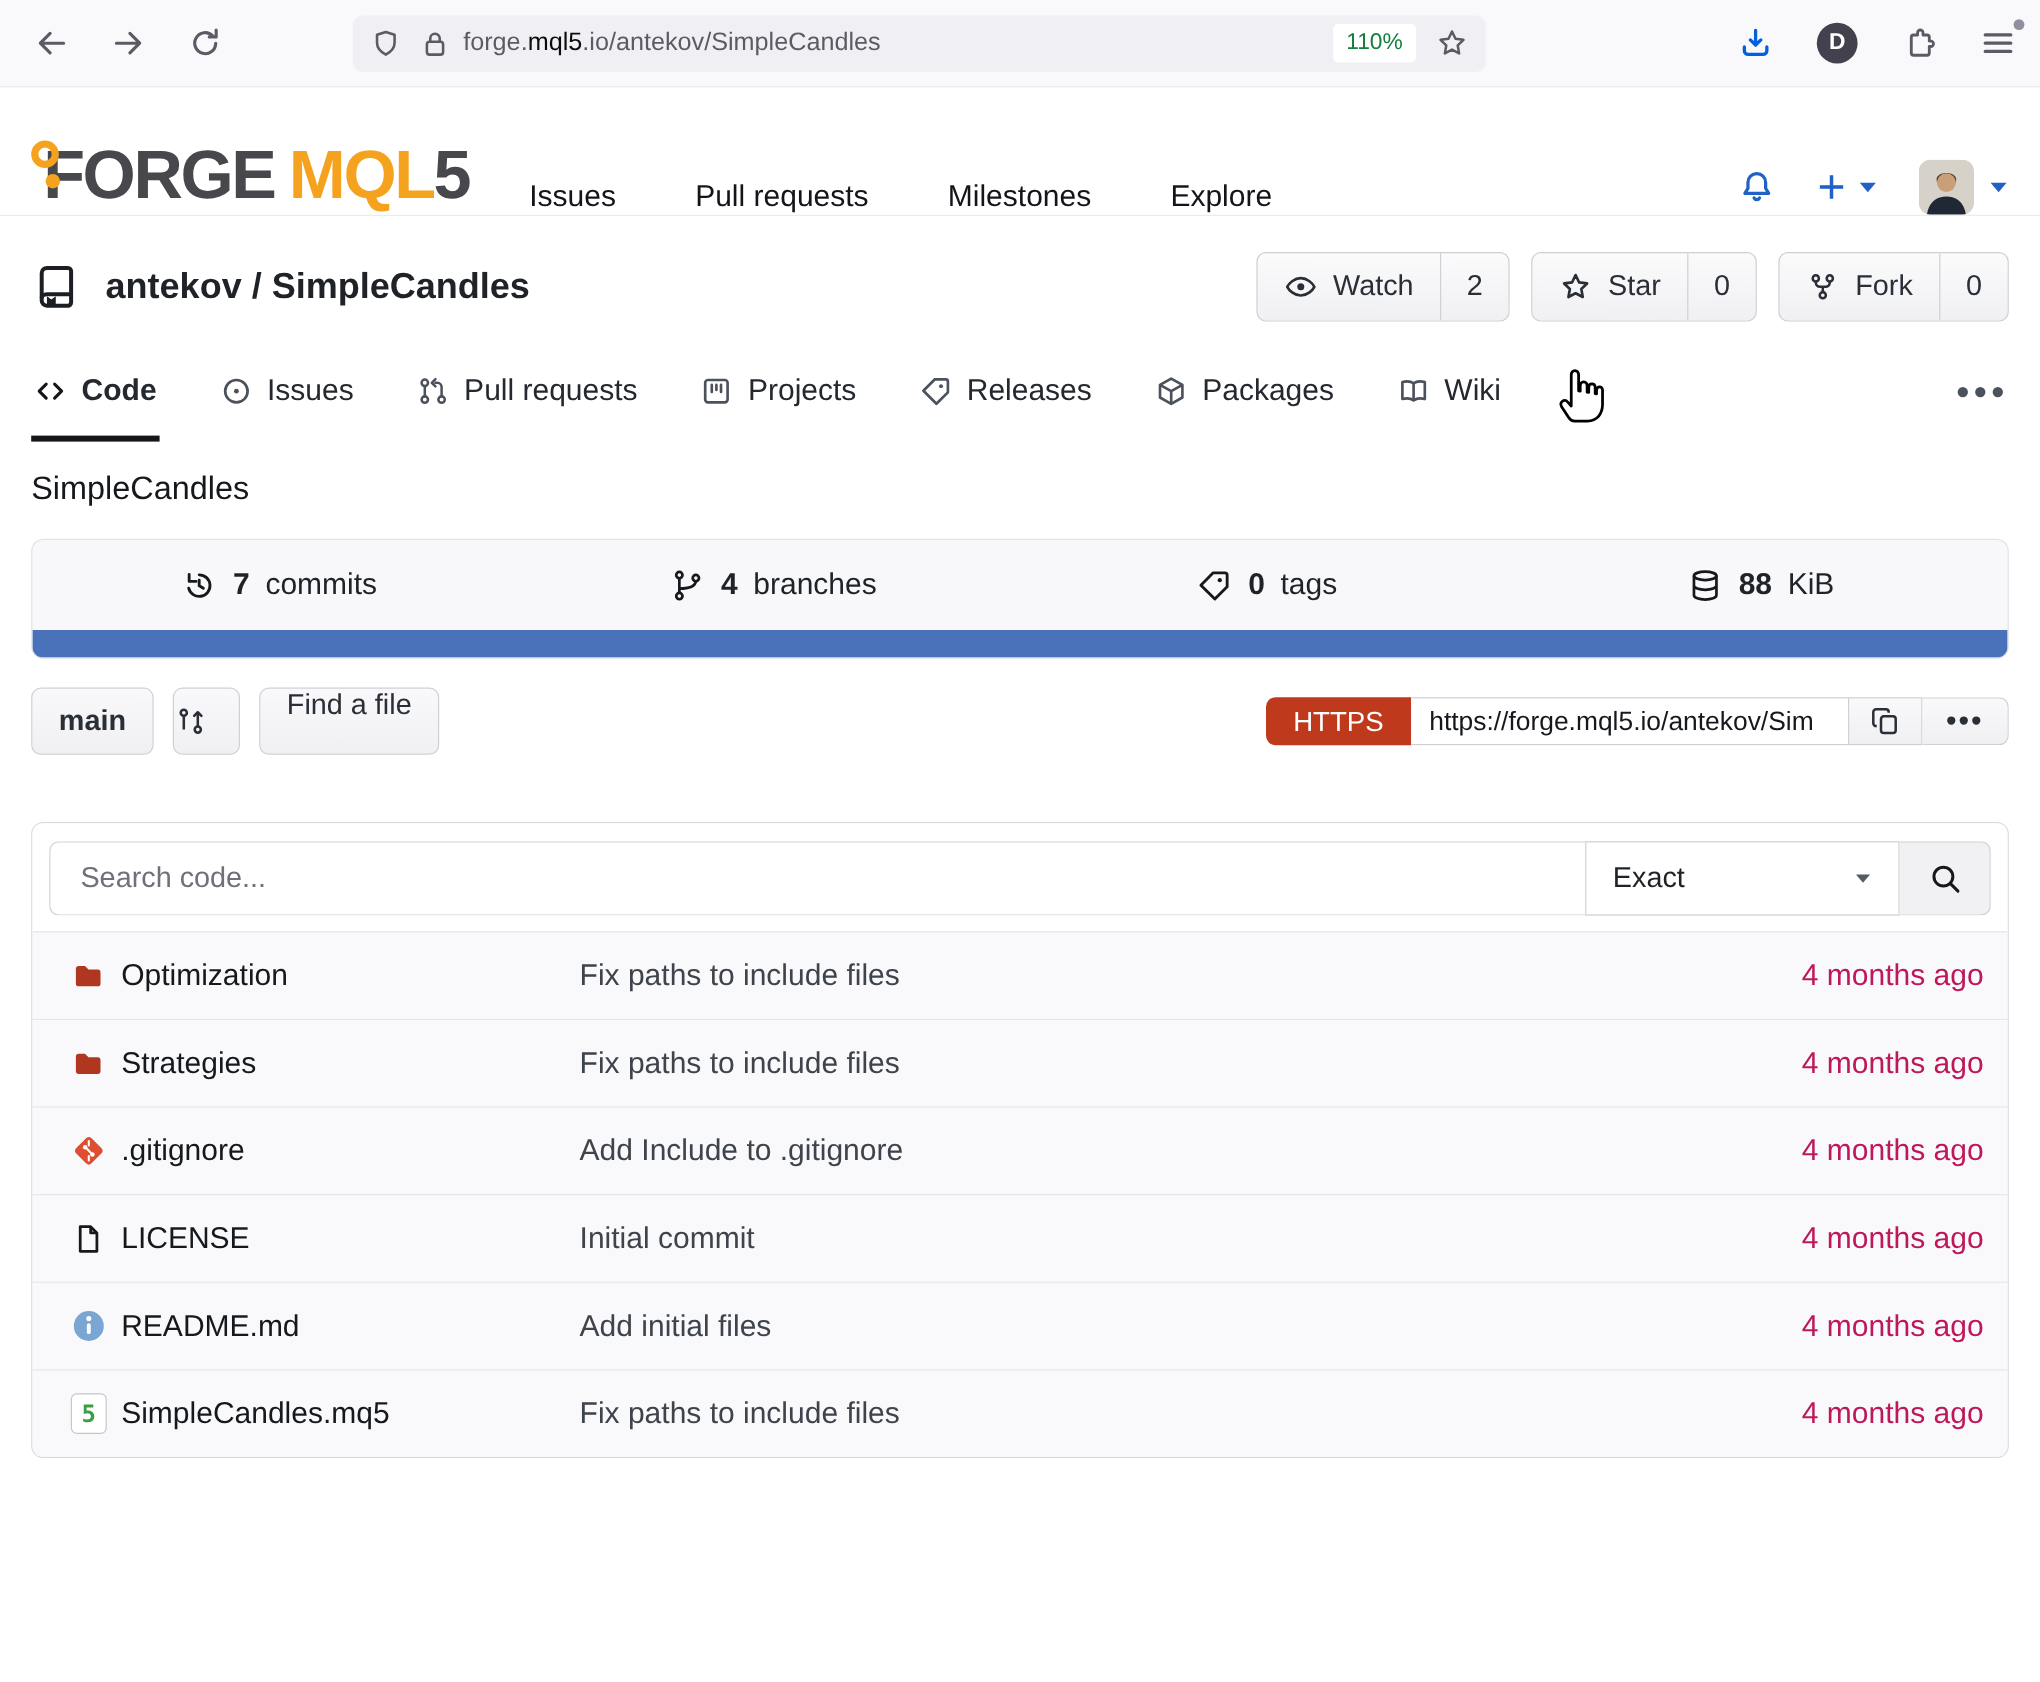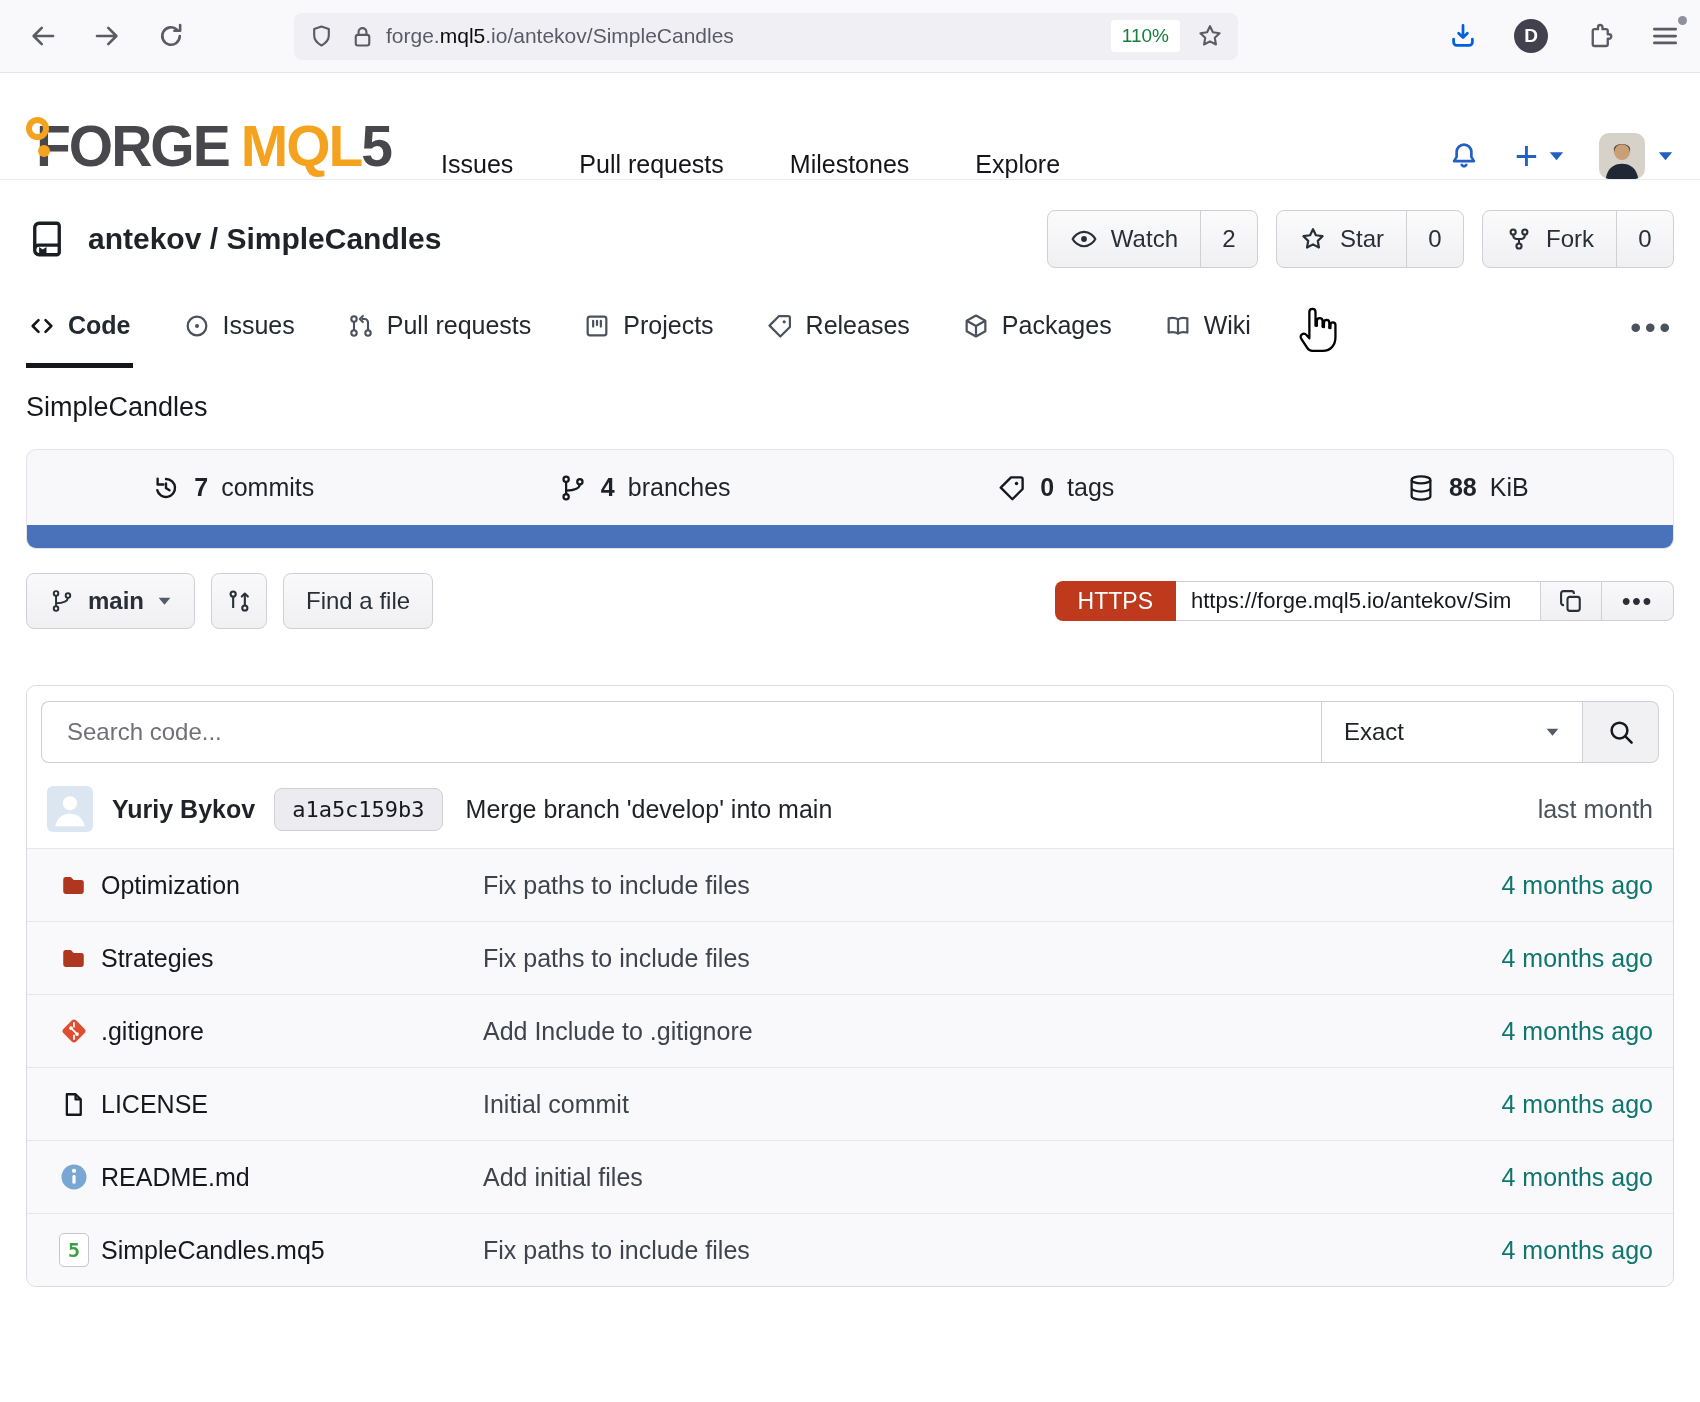--- a/index.html
+++ b/index.html
@@ -76,23 +76,23 @@
   .stats-card { margin: 0 26px; border: 1px solid #e3e3e8; border-radius: 10px; overflow: hidden;
                 background: #f8f8fa; }
   .stats-row { display: flex; height: 75px; align-items: center; }
   .stat { flex: 1; display: flex; align-items: center; justify-content: center; gap: 13px;
           font-size: 25px; cursor: pointer; }
   .stat-value { font-weight: 700; }
   .lang-bar { height: 23px; background: #4a72ba; cursor: pointer; }
 
   
   .branch-row { margin: 24px 26px 0; display: flex; align-items: center; gap: 16px; }
-  .btn { display: flex; align-items: center; gap: 13px; height: 56px; padding: 0 22px;
+  .btn { display: flex; align-items: flex-start; gap: 13px; height: 56px; padding: 0 22px;
          background: linear-gradient(#f9f9fb, #f0f0f3); border: 1px solid #cfcfd6; border-radius: 8px;
-         font-size: 24px; color: #2a2f37; cursor: pointer; }
+         font-size: 24px; color: #2a2f37; cursor: pointer; flex-direction: column; }
   .btn .b-bold { font-weight: 700; }
   .icon-btn { width: 56px; padding: 0; justify-content: center; }
   .clone-group { margin-left: auto; display: flex; height: 40px; }
   .https-btn { background: #bf3a1d; color: #fff; font-size: 23px; padding: 0 23px;
                border-radius: 8px 0 0 8px; display: flex; align-items: center; cursor: pointer; }
   .clone-input { width: 364px; border: 1px solid #cfcfd6; border-left: none; border-right: none;
                  font-size: 22px; padding: 0 15px; color: #15181d; font-family: inherit; background: #fff; outline: none; }
   .copy-btn { width: 62px; border: 1px solid #cfcfd6; background: linear-gradient(#f9f9fb, #f0f0f3);
               display: flex; align-items: center; justify-content: center; cursor: pointer; }
   .clone-more { width: 72px; border: 1px solid #cfcfd6; border-left: none; border-radius: 0 8px 8px 0;
@@ -119,21 +119,21 @@
   .commit-hash { font-family: "DejaVu Sans Mono", monospace; font-size: 22px; background: #ececf0;
                  border: 1px solid #d0d0d6; border-radius: 8px; padding: 8px 17px; color: #15181d; cursor: pointer; }
   .commit-msg { font-size: 25px; margin-left: 4px; cursor: pointer; }
   .commit-time { margin-left: auto; font-size: 25px; color: #4c525c; }
 
   .file-row { display: flex; align-items: center; height: 73px; padding: 0 20px;
               border-top: 1px solid #e6e6ea; background: #f9f9fb; font-size: 25px; }
   .file-icon { width: 42px; margin-left: 12px; display: flex; }
   .file-name { width: 382px; color: #15181d; cursor: pointer; }
   .file-msg { flex: 1; color: #3f444c; cursor: pointer; }
-  .file-time { color: #0f766e; }
+  .file-time { color: #be185d; }
   .mq5-badge { width: 30px; height: 34px; border: 1px solid #c6c6cc; border-radius: 5px; background: #fff;
                color: #3a9e47; font-weight: 700; font-size: 20px; display: flex; align-items: center;
                justify-content: center; font-family: "DejaVu Sans Mono", monospace; }
 </style>
 </head>
 <body>
 
 <div class="chrome">
   <div class="nav-btn">
     <svg width="30" height="30" viewBox="0 0 24 24">
@@ -420,32 +420,20 @@
         </svg>
     </div>
     <div class="search-btn">
       <svg width="30" height="30" viewBox="0 0 24 24">
           <circle cx="10.8" cy="10.8" r="6.3" fill="none" stroke="#15181d" stroke-width="2"></circle>
           <path d="M15.5 15.5 20.5 20.5" stroke="#15181d" stroke-width="2" stroke-linecap="round"></path>
         </svg>
     </div>
   </div>
 
-  <div class="commit-row">
-    <div class="commit-avatar">
-      <svg width="46" height="46" viewBox="0 0 24 24">
-          <circle cx="12" cy="9" r="3.7" fill="#fff"></circle>
-          <path d="M4.3 21c.9-4.4 4-6.5 7.7-6.5s6.8 2.1 7.7 6.5z" fill="#fff"></path>
-        </svg>
-    </div>
-    <div class="commit-author">Yuriy Bykov</div>
-    <div class="commit-hash">a1a5c159b3</div>
-    <div class="commit-msg">Merge branch 'develop' into main</div>
-    <div class="commit-time">last month</div>
-  </div>
 
   <div class="file-row">
     <div class="file-icon">
       <svg width="29" height="29" viewBox="0 0 24 24">
           <path d="M3.5 7a2 2 0 0 1 2-2h4.3l2.4 2.4h6.3a2 2 0 0 1 2 2V17a2 2 0 0 1-2 2h-13a2 2 0 0 1-2-2z" fill="#b0371f"></path>
         </svg>
     </div>
     <div class="file-name">Optimization</div>
     <div class="file-msg">Fix paths to include files</div>
     <div class="file-time">4 months ago</div>

